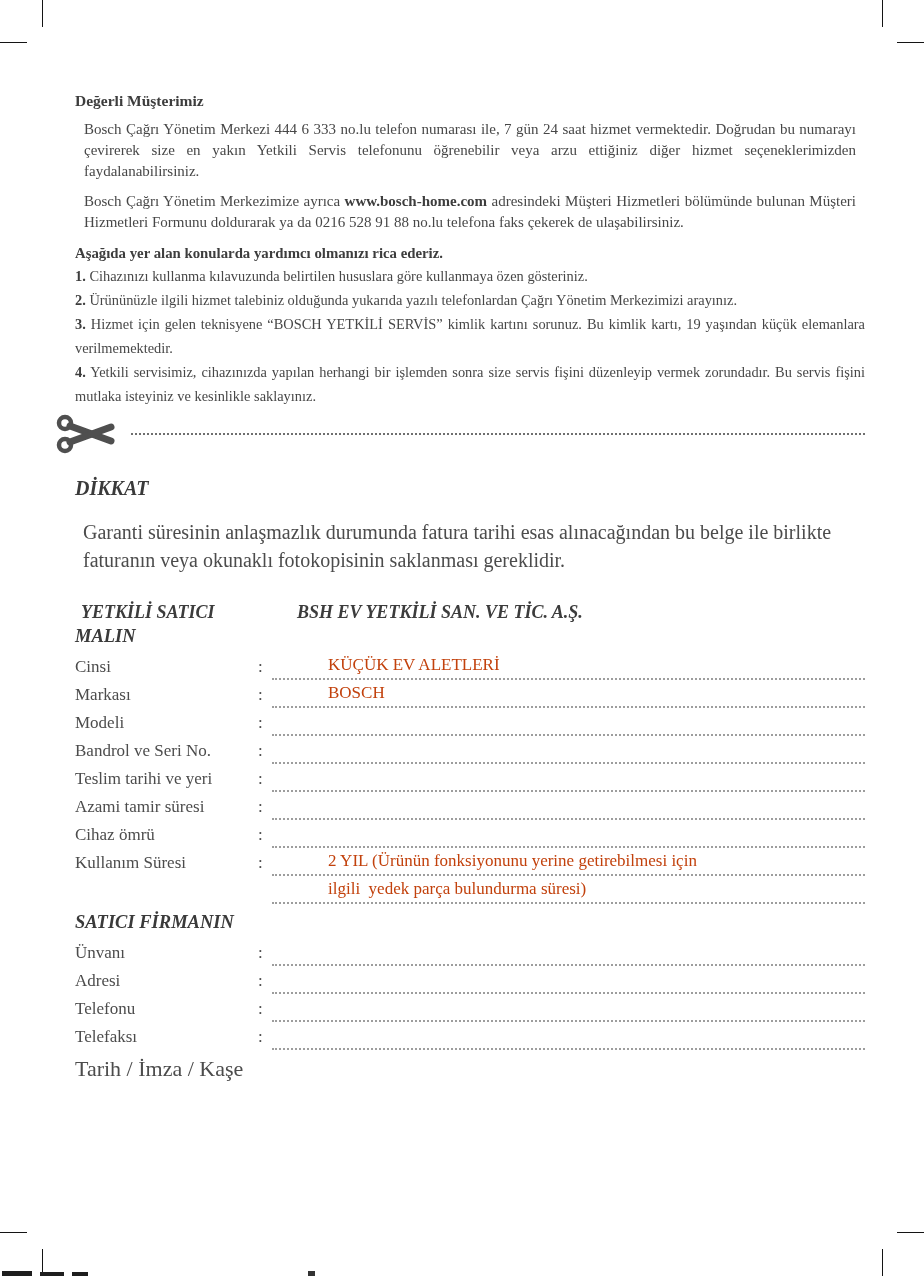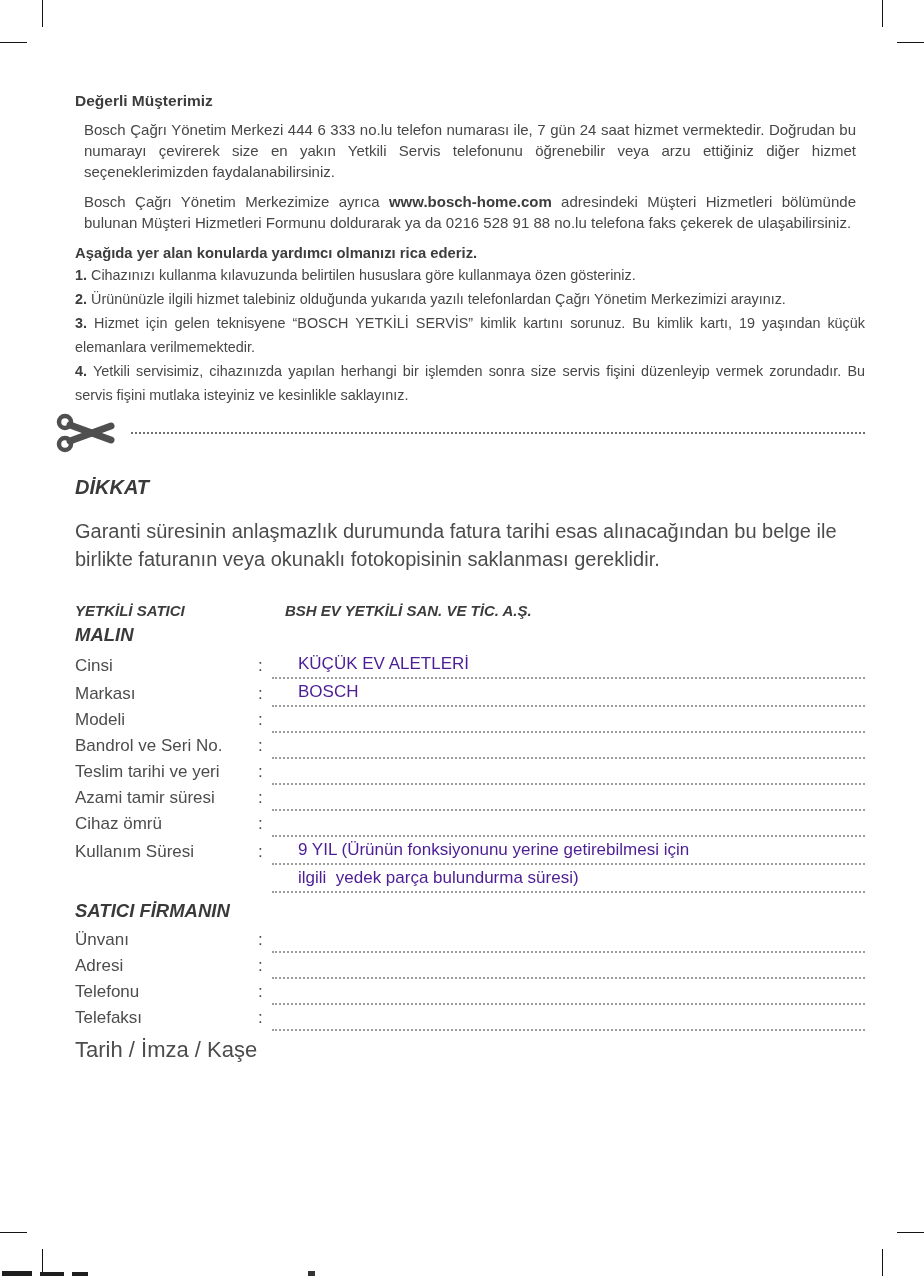--- a/index.html
+++ b/index.html
@@ -1,20 +1,20 @@
 <!DOCTYPE html>
 <html><head>
 <meta charset="utf-8">
 <style>
   html,body{margin:0;padding:0;background:#ffffff;}
   .page{
     position:relative;width:924px;height:1276px;background:#ffffff;overflow:hidden;
     font-family:"Liberation Sans","DejaVu Sans",sans-serif;color:#474747;
   }
-  .content{position:absolute;left:75px;top:0;width:790px;}
+  .content{position:absolute;left:75px;top:0;width:790px;font-family:Liberation Serif, serif;}
 
   
   .crop{position:absolute;background:#141414;}
   .cm-tl-v{left:42px;top:0;width:1px;height:27px;}
   .cm-tl-h{left:0;top:42px;width:27px;height:1px;}
   .cm-tr-v{right:41px;top:0;width:1px;height:27px;}
   .cm-tr-h{right:0;top:42px;width:27px;height:1px;}
   .cm-bl-h{left:0;bottom:43px;width:27px;height:1px;}
   .cm-bl-v{left:42px;bottom:0;width:1px;height:27px;}
   .cm-br-h{right:0;bottom:43px;width:27px;height:1px;}
@@ -33,38 +33,38 @@
 
   .list-h{font-size:14.8px;font-weight:bold;color:#3d3d3d;margin:12px 0 2px 0;}
   .list-item{font-size:14.4px;line-height:24px;text-align:justify;margin:0;}
   .num{font-weight:bold;color:#3d3d3d;}
 
   .cut-row{display:flex;align-items:center;height:40px;margin:6px 0 0 -20px;}
   .cut-row svg{flex:none;display:block;}
   .cutline{flex:1;height:0;border-bottom:2px dotted #6f6f6f;margin-left:6px;}
 
   .dikkat-h{font-size:20px;font-weight:bold;font-style:italic;color:#3a3a3a;margin:22px 0 18px 0;line-height:24px;}
-  .dikkat-p{font-size:20px;line-height:28px;color:#4c4c4c;margin:0;}
+  .dikkat-p{font-size:20px;line-height:28px;color:#4c4c4c;margin:8px;}
 
   .dealer-row{display:flex;margin-top:26px;line-height:24px;}
-  .dealer-label,.dealer-name,.imza-label{font-size:15px;font-weight:bold;font-style:italic;color:#3c3c3c;}
+  .dealer-label,.dealer-name,.imza-label{font-size:18px;font-weight:bold;font-style:italic;color:#3c3c3c;margin-left:6px;}
   .dealer-label{width:210px;flex:none;}
   .imza-row{display:flex;margin-top:20px;height:60px;position:relative;line-height:24px;}
   .signature{position:absolute;left:340px;top:-16px;}
 
   .sec-h{font-size:18.5px;font-weight:bold;font-style:italic;color:#3a3a3a;line-height:24px;margin:12px 0 4px 0;}
   .malin-h{margin-top:0;}
   .satici-h{margin-top:6px;}
 
   .frow{display:flex;align-items:flex-end;font-size:17px;line-height:26px;color:#4c4c4c;justify-content:flex-end;}
   .frow-tall{margin-top:0;}
   .flabel{width:183px;flex:none;}
   .fcolon{width:14px;flex:none;}
   .fline{flex:1;border-bottom:2px dotted #9d9d9d;padding-left:26px;overflow:hidden;}
-  .fval{white-space:pre;color:#4c1d95;}
+  .fval{white-space:pre;color:#c2410c;margin-left:30px;}
   .tarih-row{font-size:22px;line-height:26px;color:#4c4c4c;margin-top:6px;}
 </style>
 </head>
 <body>
 
 <div class="page">
 
   <div class="crop cm-tl-v"></div>
   <div class="crop cm-tl-h"></div>
   <div class="crop cm-tr-v"></div>
@@ -143,21 +143,21 @@
       <div class="fline"><span class="fval"></span></div>
     </div>
     <div class="frow">
       <div class="flabel">Cihaz ömrü</div>
       <div class="fcolon">:</div>
       <div class="fline"><span class="fval"></span></div>
     </div>
     <div class="frow">
       <div class="flabel">Kullanım Süresi</div>
       <div class="fcolon">:</div>
-      <div class="fline"><span class="fval">9 YIL (Ürünün fonksiyonunu yerine getirebilmesi için</span></div>
+      <div class="fline"><span class="fval">2 YIL (Ürünün fonksiyonunu yerine getirebilmesi için</span></div>
     </div>
     <div class="frow">
       <div class="flabel"></div>
       <div class="fcolon"></div>
       <div class="fline"><span class="fval">ilgili  yedek parça bulundurma süresi)</span></div>
     </div>
 
     <div class="sec-h satici-h">SATICI FİRMANIN</div>
 
     <div class="frow frow-tall">

